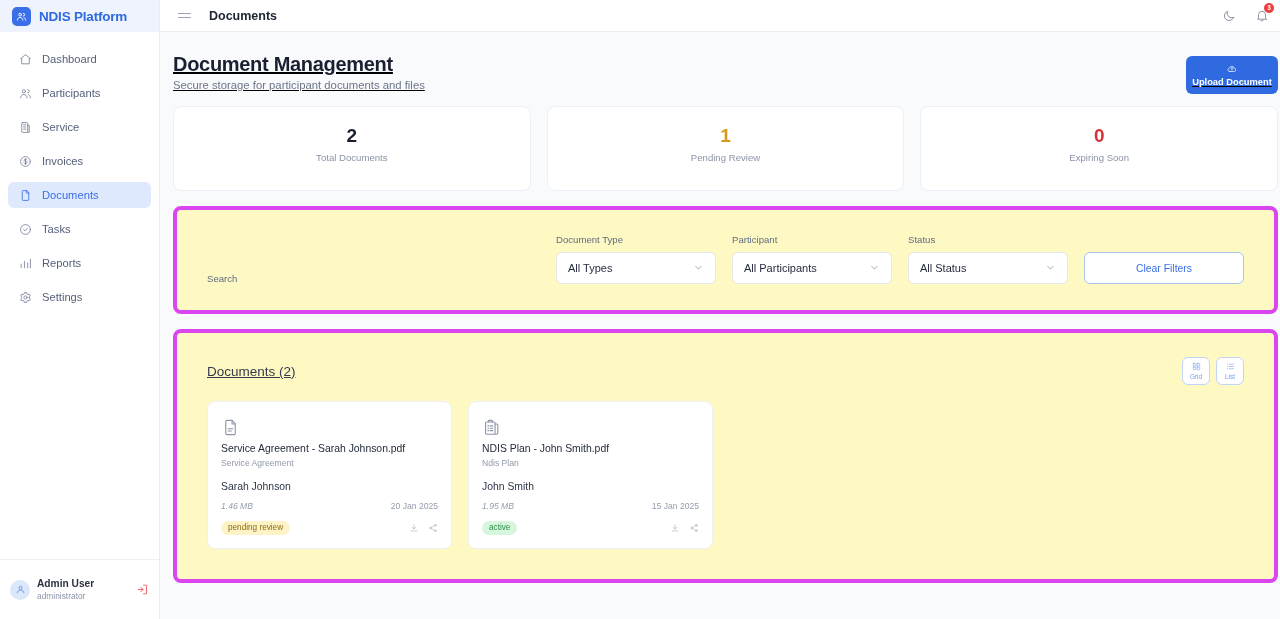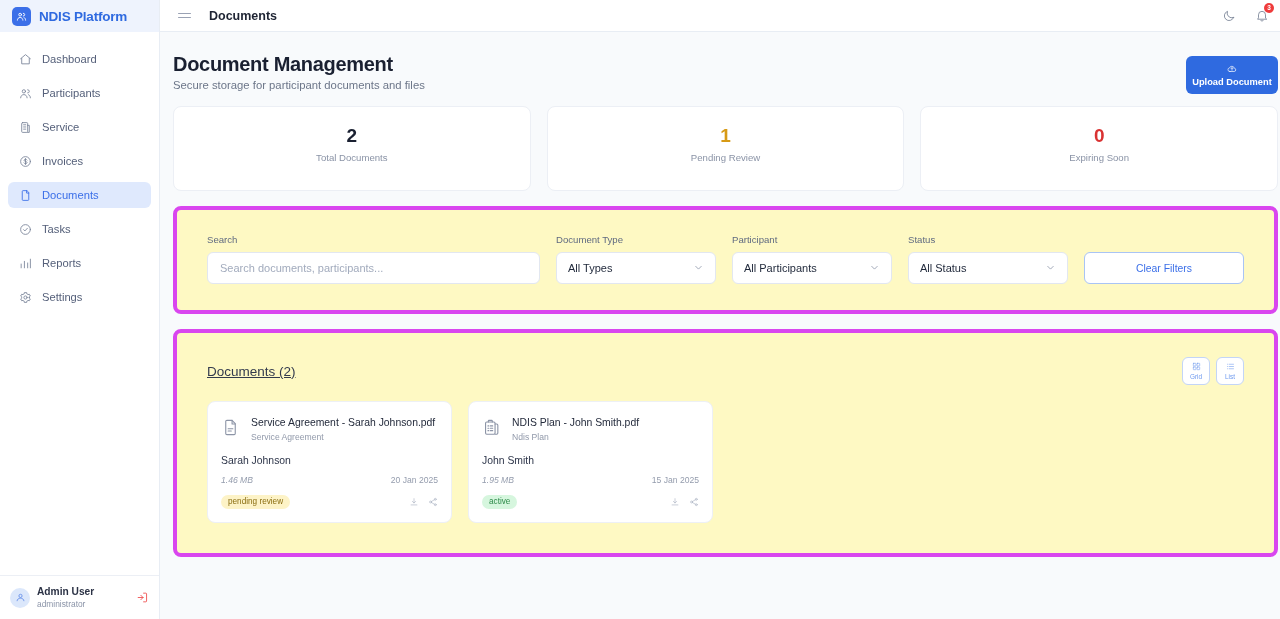--- a/index.html
+++ b/index.html
@@ -43,21 +43,21 @@
     color: #55607a; font-size: 11.2px;
     cursor: pointer;
   }
   .nav-item .ico { width: 14px; height: 14px; flex: 0 0 14px; display: flex; align-items: center; justify-content: center; }
   .nav-item.active { background: #dfe9fd; color: #3b6fe8; }
   .nav-item.active .ico svg { stroke: #3b6fe8; }
   .nav-item svg { width: 13px; height: 13px; stroke: #7a8499; stroke-width: 1.6; fill: none; stroke-linecap: round; stroke-linejoin: round; }
 
   .user-box {
     border-top: 1px solid #eceff5;
-    height: 44px; display: flex; align-items: center;
+    height: 60px; display: flex; align-items: center;
     gap: 7px; padding: 0 10px;
   }
   .avatar {
     width: 20px; height: 20px; border-radius: 50%;
     background: #dbe7fb; flex: 0 0 20px;
     display: flex; align-items: center; justify-content: center;
   }
   .avatar svg { width: 11px; height: 11px; stroke: #5b87e8; stroke-width: 1.7; fill: none; }
   .user-meta { flex: 1; line-height: 1.25; }
   .user-name { font-size: 10.2px; color: #2b3245; font-weight: bold; }
@@ -81,21 +81,21 @@
   .badge-dot {
     position: absolute; top: -5px; right: -5px;
     background: #ef3b3b; color: #fff; font-size: 6.5px; font-weight: bold;
     min-width: 10px; height: 10px; border-radius: 50%;
     display: flex; align-items: center; justify-content: center;
     line-height: 1;
   }
 
   .content { flex: 1; padding: 0 13px; overflow: hidden; }
 
-  .page-head { display: flex; align-items: flex-start; padding: 21px 0 0 0; }
+  .page-head { display: flex; align-items: flex-start; padding: 21px 0 0 0; text-decoration: underline; }
   .page-title { font-size: 20px; font-weight: bold; color: #1a2031; letter-spacing: -0.3px; }
   .page-sub { font-size: 11.3px; color: #6c7689; margin-top: 3px; }
   .upload-btn {
     margin-left: auto; margin-top: 3px;
     background: #2f6ae0; color: #fff; border: none; border-radius: 6px;
     width: 92px; height: 38px;
     display: flex; flex-direction: column; align-items: center; justify-content: center;
     gap: 1px; cursor: pointer;
     font-family: inherit;
   }
@@ -154,21 +154,21 @@
   }
   .vbtn svg { width: 9px; height: 9px; stroke: #6f9aee; stroke-width: 1.5; fill: none; stroke-linecap: round; stroke-linejoin: round; }
   .vbtn span { font-size: 6.4px; color: #6f9aee; }
 
   .doc-grid { display: flex; gap: 16px; padding: 16px 30px 30px 30px; flex-wrap: wrap; }
   .doc-card {
     width: 245px; border: 1px solid #edf0f5; border-radius: 8px;
     background: #fff; padding: 14px 13px 13px 13px;
     cursor: pointer;
   }
-  .doc-top { display: flex; gap: 10px; align-items: flex-start; }
+  .doc-top { display: flex; align-items: flex-start; flex-direction: column; }
   .doc-ico { flex: 0 0 20px; padding-top: 1px; }
   .doc-ico svg { width: 19px; height: 21px; stroke: #8c94a6; stroke-width: 1.4; fill: none; stroke-linecap: round; stroke-linejoin: round; }
   .doc-name { font-size: 10.4px; color: #242b3c; line-height: 1.3; }
   .doc-type { font-size: 8.6px; color: #9199aa; margin-top: 2px; }
   .doc-person { font-size: 10.4px; color: #2d3549; margin-top: 13px; }
   .doc-meta { display: flex; align-items: center; margin-top: 9px; }
   .doc-size { font-size: 8.6px; color: #949cad; font-style: italic; }
   .doc-date { font-size: 8.6px; color: #949cad; margin-left: auto; }
   .doc-foot { display: flex; align-items: center; margin-top: 10px; }
   .pill {
@@ -355,21 +355,20 @@
         <div class="stat-card">
           <div class="stat-val" style="color:#d93232">0</div>
           <div class="stat-lab">Expiring Soon</div>
         </div>
       </div>
 
       <div class="panel">
         <div class="filters">
           <div class="fgroup search">
             <span class="flabel">Search</span>
-            <input class="finput" type="text" placeholder="Search documents, participants..." style="">
           </div>
           <div class="fgroup sel">
             <span class="flabel">Document Type</span>
             <div class="fselect">
               <span>All Types</span>
               <span class="chev"><svg viewBox="0 0 24 24">
                     <path d="M6 9.5 12 15.5 18 9.5"></path>
                   </svg></span>
             </div>
           </div>

